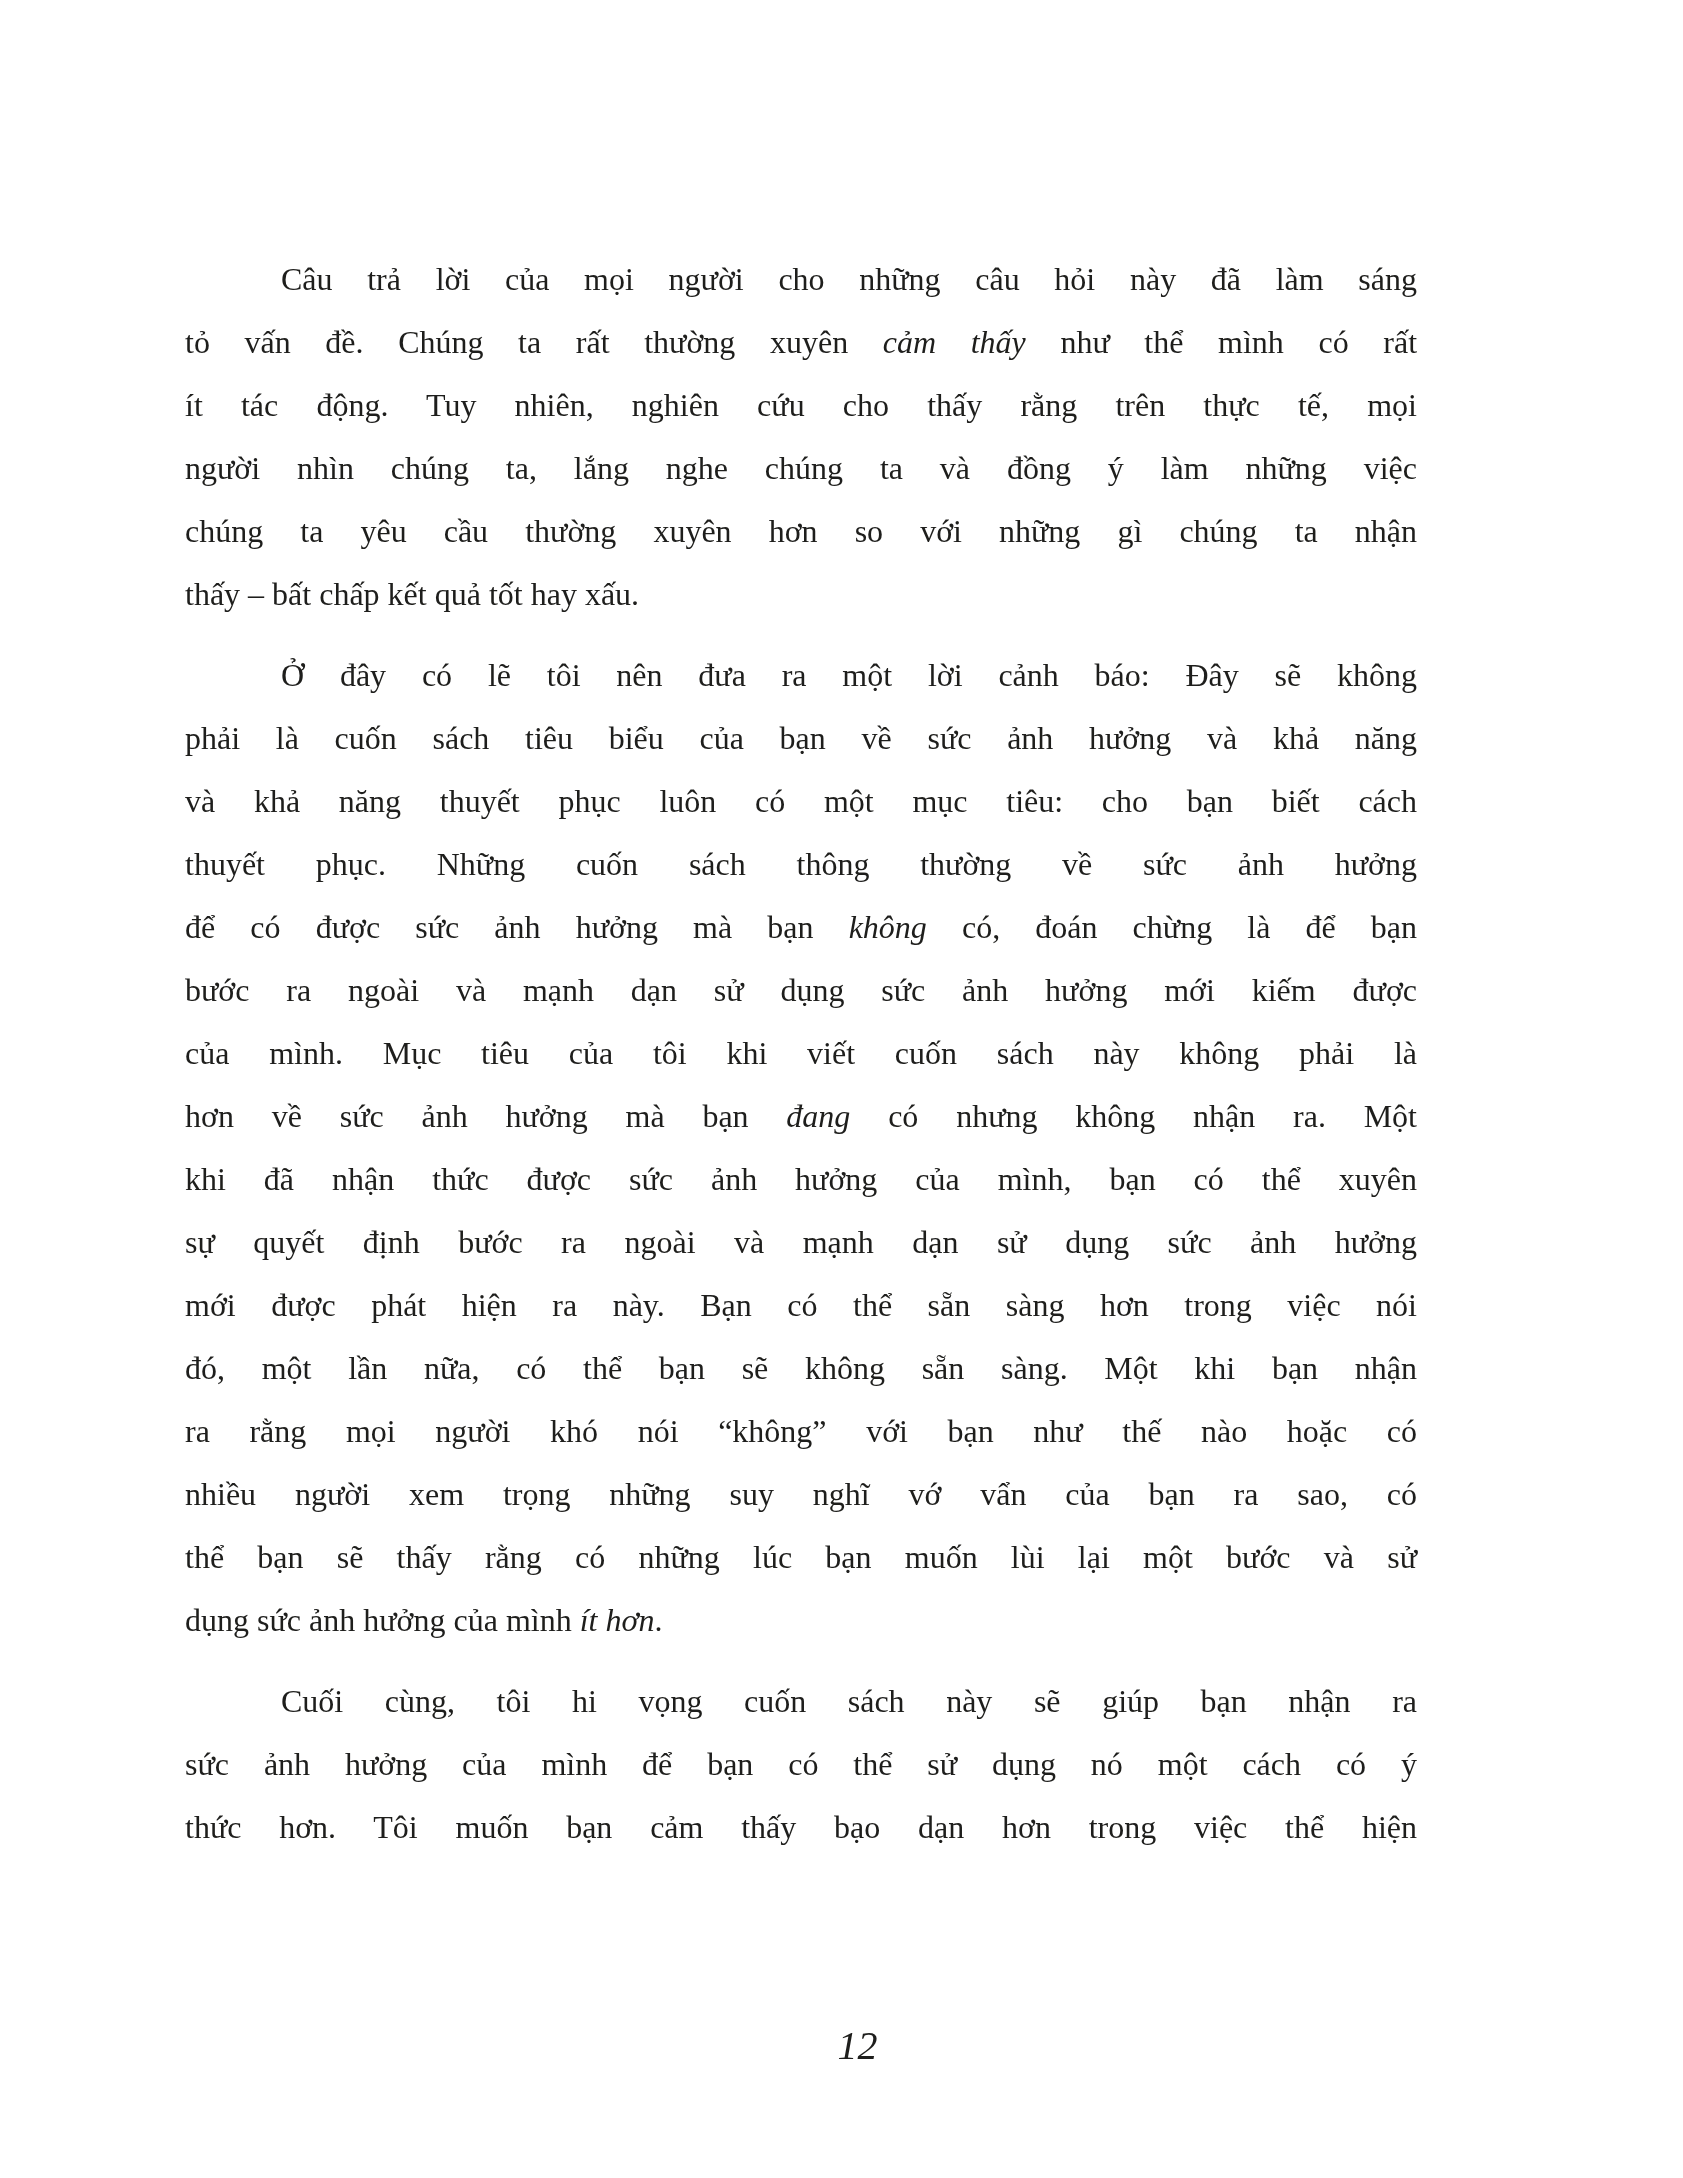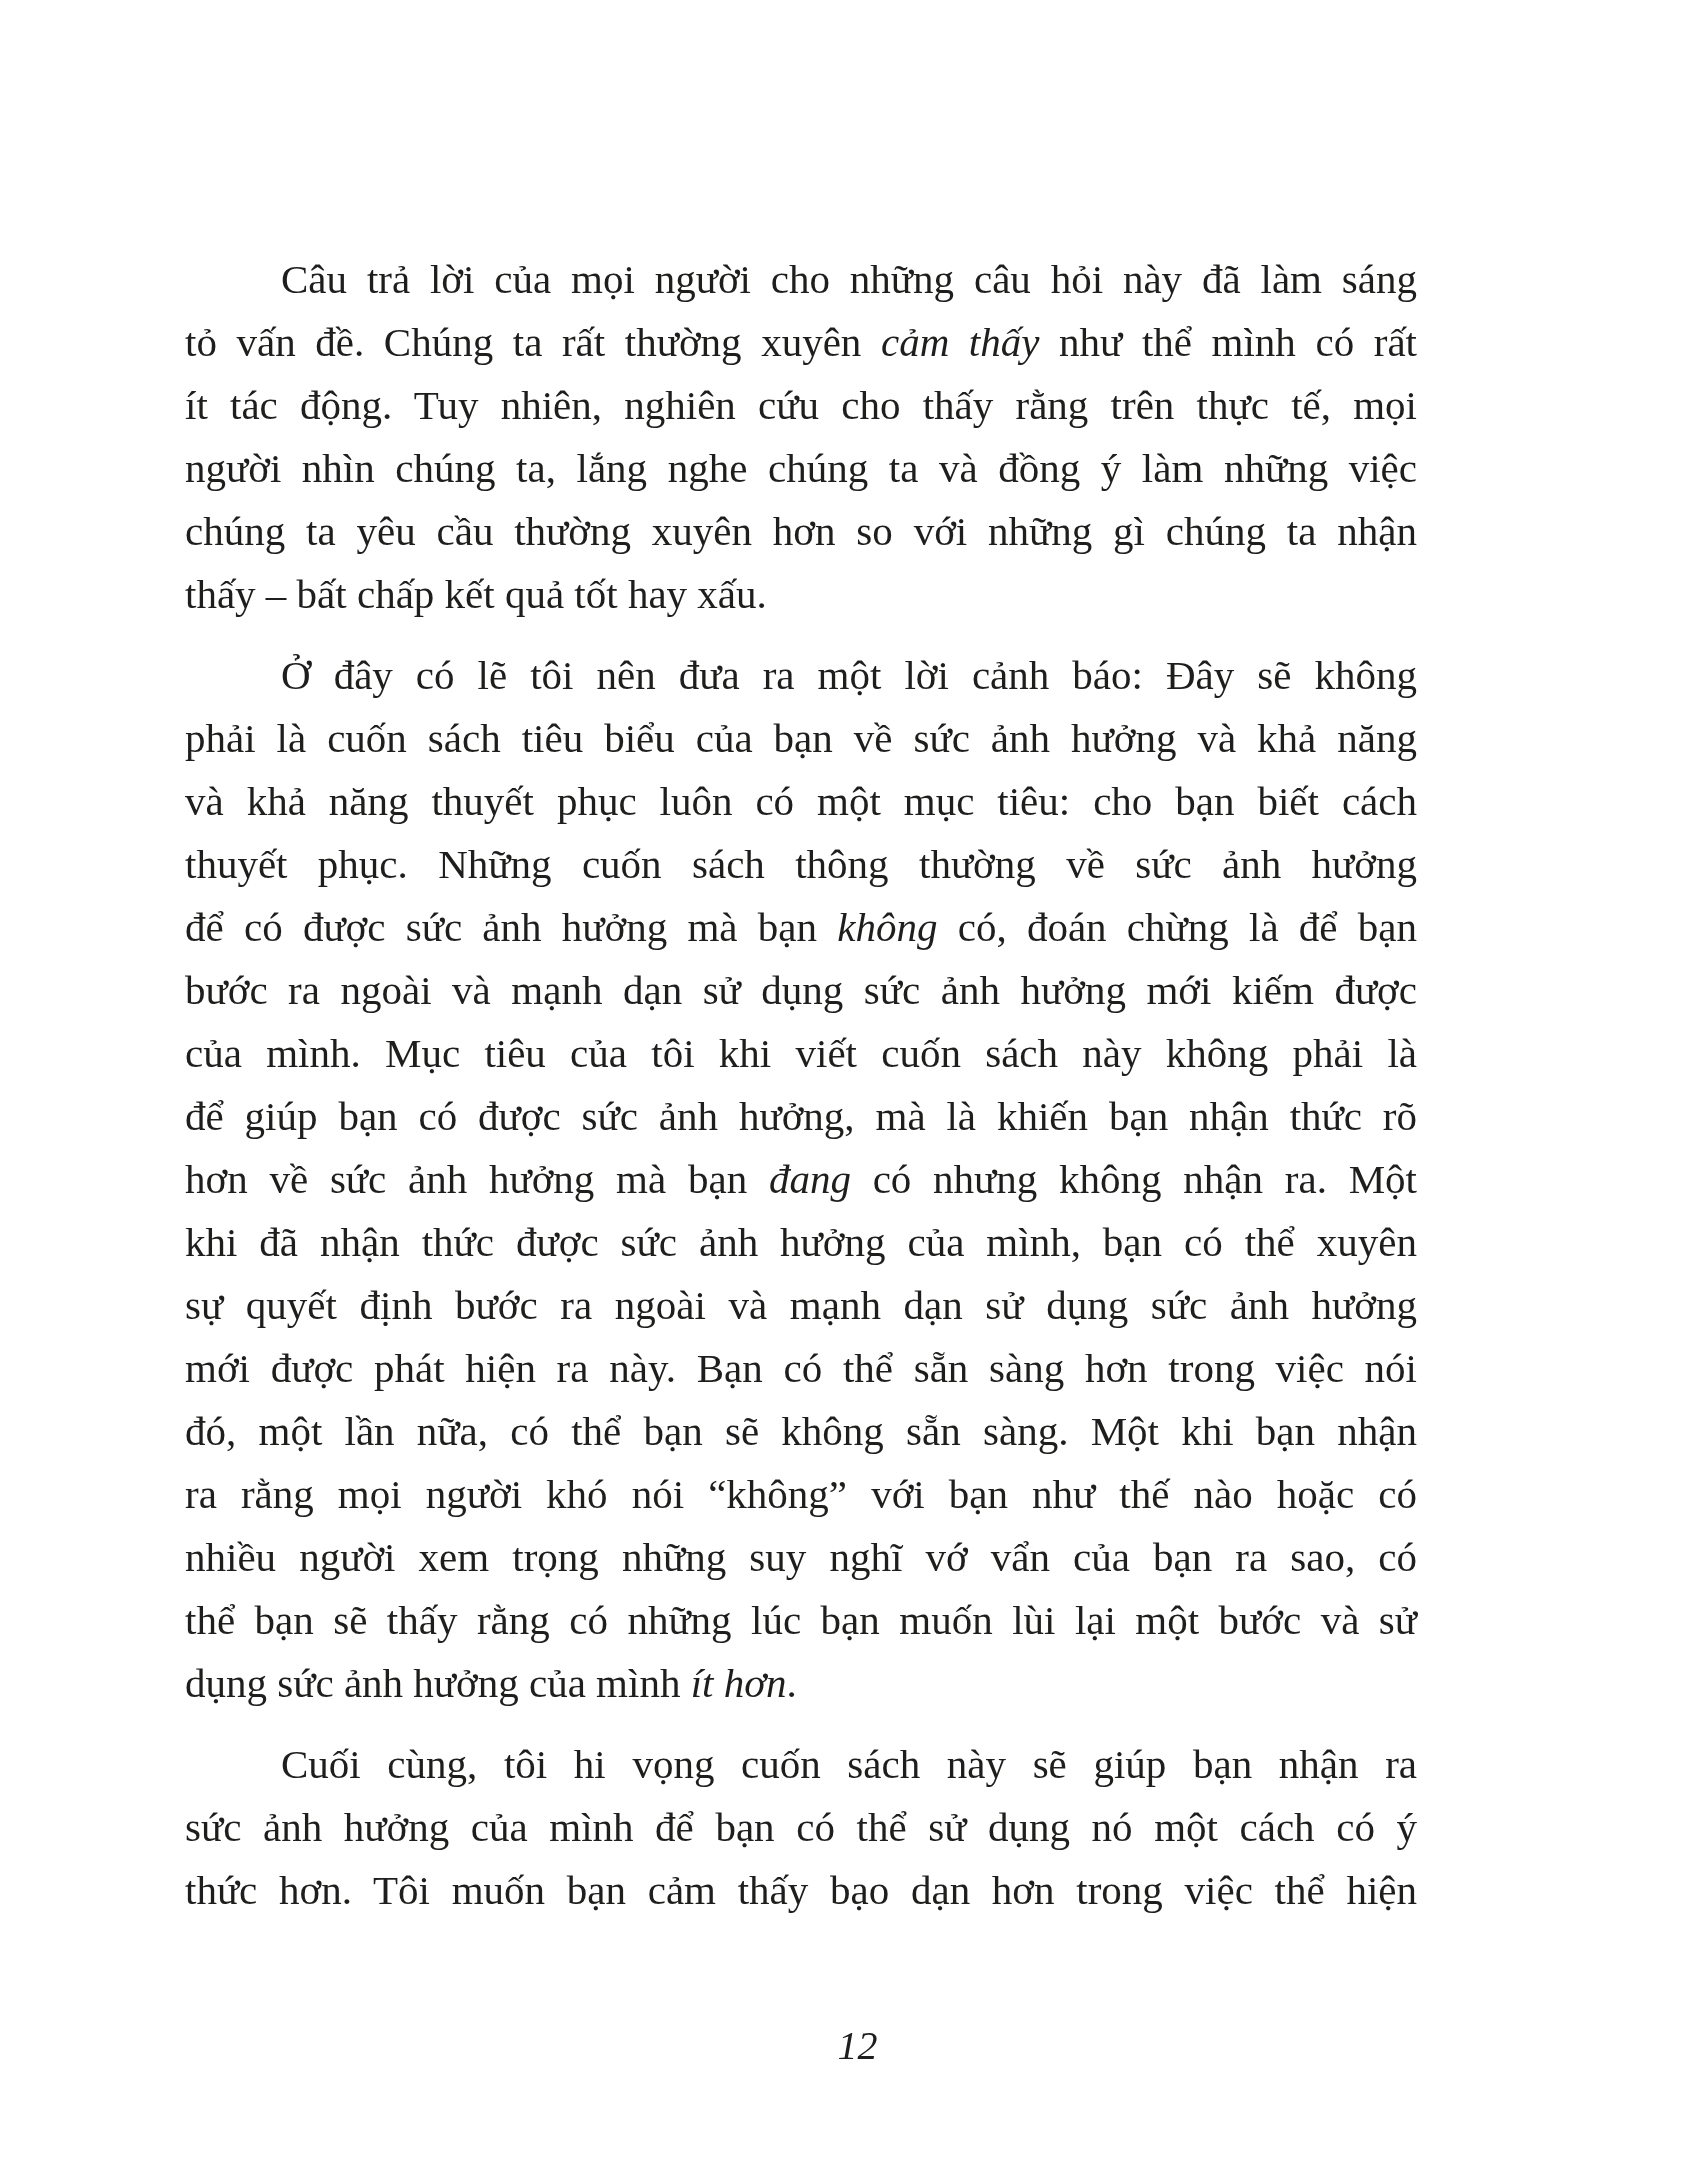--- a/index.html
+++ b/index.html
@@ -18,21 +18,21 @@
   .text-block {
     position: absolute;
     left: 185px;
     top: 248px;
     width: 1232px;
   }
   .paragraph + .paragraph {
     margin-top: 18px;
   }
   .line {
-    font-size: 41px;
+    font-size: 32px;
     line-height: 63px;
     height: 63px;
     text-align: justify;
     text-align-last: justify;
   }
   .line.first {
     text-indent: 96px;
   }
   .line.no-justify {
     text-align: left;
@@ -65,21 +65,20 @@
         <div class="line no-justify"><span>thấy – bất chấp kết quả tốt hay xấu.</span></div>
       </div>
       <div class="paragraph">
         <div class="line first"><span>Ở đây có lẽ tôi nên đưa ra một lời cảnh báo: Đây sẽ không</span></div>
         <div class="line"><span>phải là cuốn sách tiêu biểu của bạn về sức ảnh hưởng và khả năng</span></div>
         <div class="line"><span>và khả năng thuyết phục luôn có một mục tiêu: cho bạn biết cách</span></div>
         <div class="line"><span>thuyết phục. Những cuốn sách thông thường về sức ảnh hưởng</span></div>
         <div class="line"><span>để có được sức ảnh hưởng mà bạn </span><em>không</em><span> có, đoán chừng là để bạn</span></div>
         <div class="line"><span>bước ra ngoài và mạnh dạn sử dụng sức ảnh hưởng mới kiếm được</span></div>
         <div class="line"><span>của mình. Mục tiêu của tôi khi viết cuốn sách này không phải là</span></div>
-        <div class="line"><span>để giúp bạn có được sức ảnh hưởng, mà là khiến bạn nhận thức rõ</span></div>
         <div class="line"><span>hơn về sức ảnh hưởng mà bạn </span><em>đang</em><span> có nhưng không nhận ra. Một</span></div>
         <div class="line"><span>khi đã nhận thức được sức ảnh hưởng của mình, bạn có thể xuyên</span></div>
         <div class="line"><span>sự quyết định bước ra ngoài và mạnh dạn sử dụng sức ảnh hưởng</span></div>
         <div class="line"><span>mới được phát hiện ra này. Bạn có thể sẵn sàng hơn trong việc nói</span></div>
         <div class="line"><span>đó, một lần nữa, có thể bạn sẽ không sẵn sàng. Một khi bạn nhận</span></div>
         <div class="line"><span>ra rằng mọi người khó nói “không” với bạn như thế nào hoặc có</span></div>
         <div class="line"><span>nhiều người xem trọng những suy nghĩ vớ vẩn của bạn ra sao, có</span></div>
         <div class="line"><span>thể bạn sẽ thấy rằng có những lúc bạn muốn lùi lại một bước và sử</span></div>
         <div class="line no-justify"><span>dụng sức ảnh hưởng của mình </span><em>ít hơn</em><span>.</span></div>
       </div>

